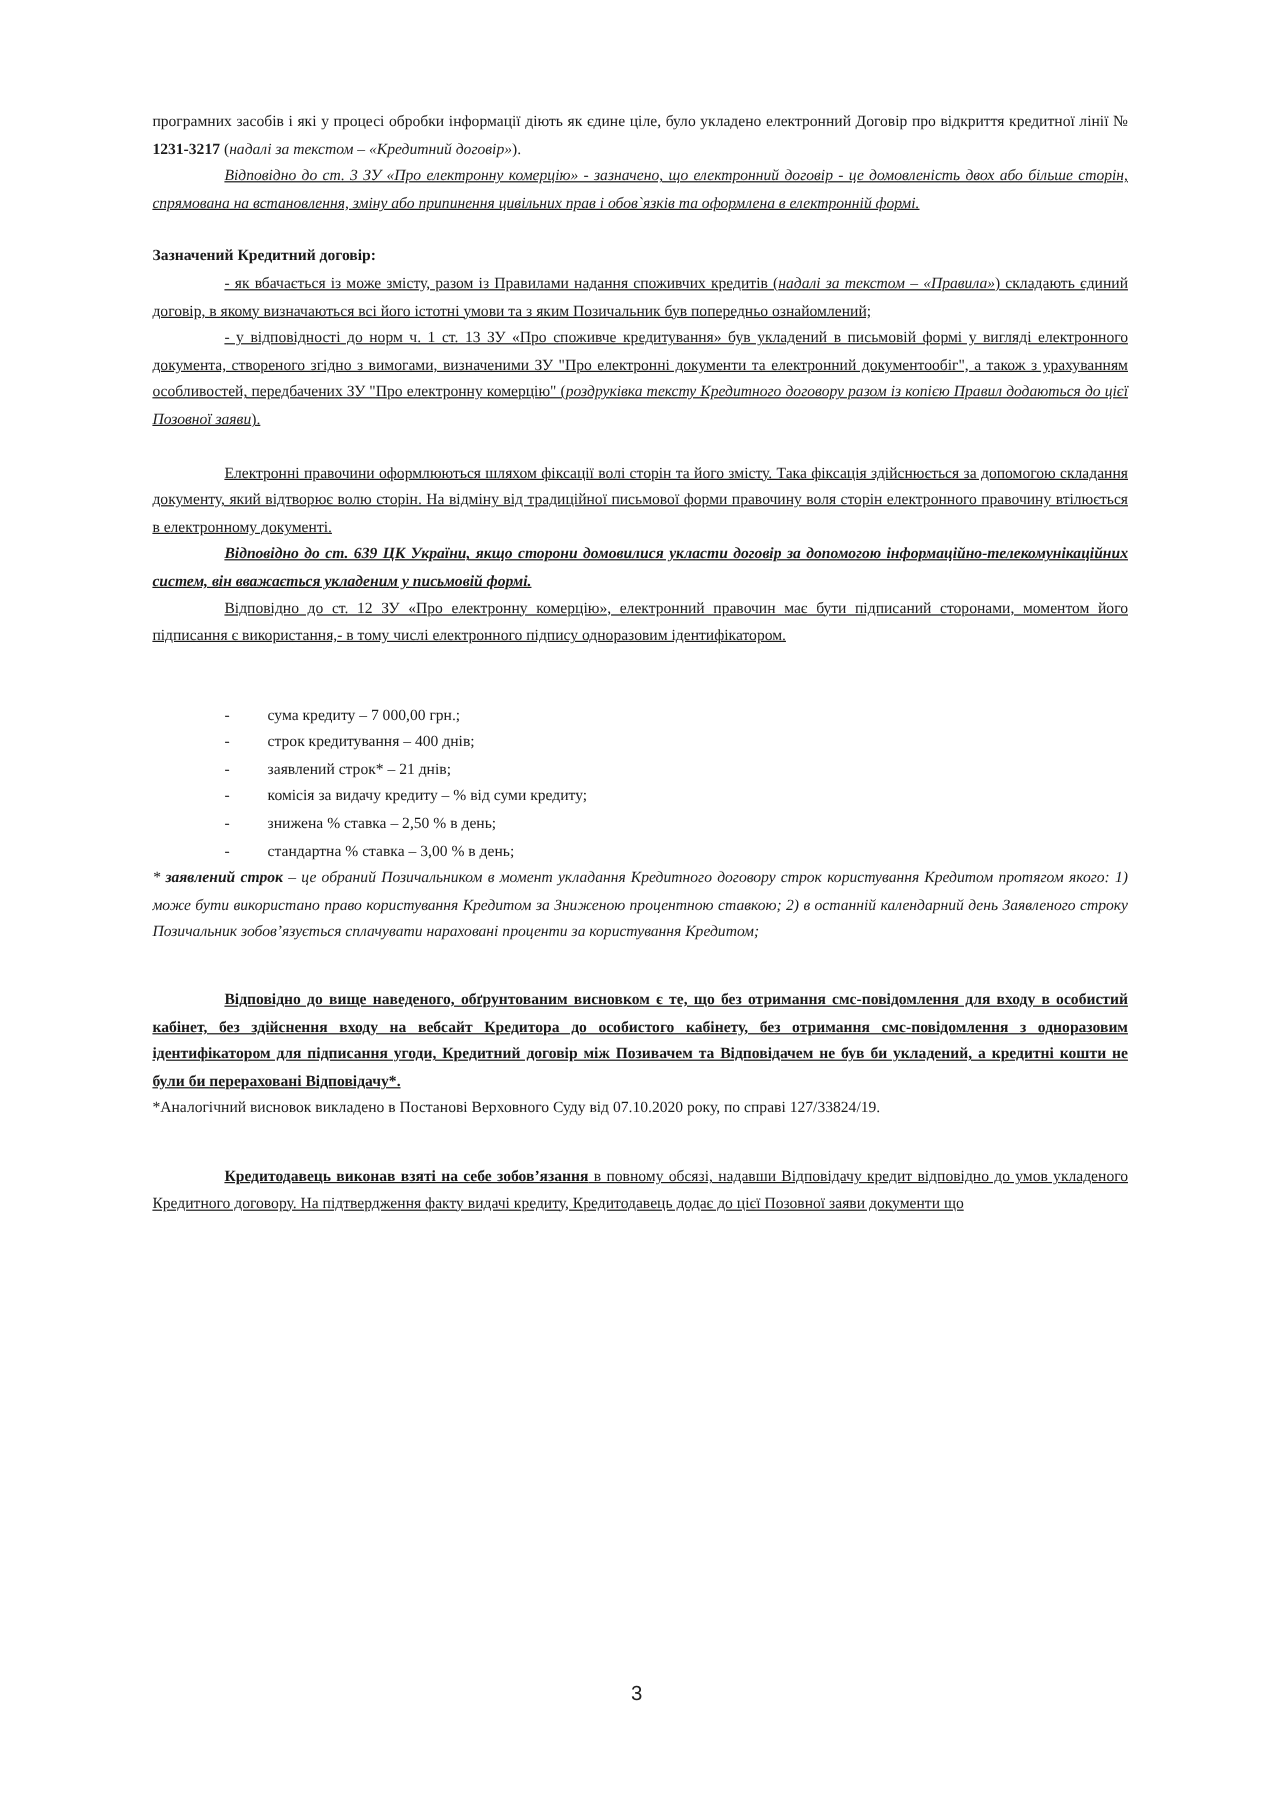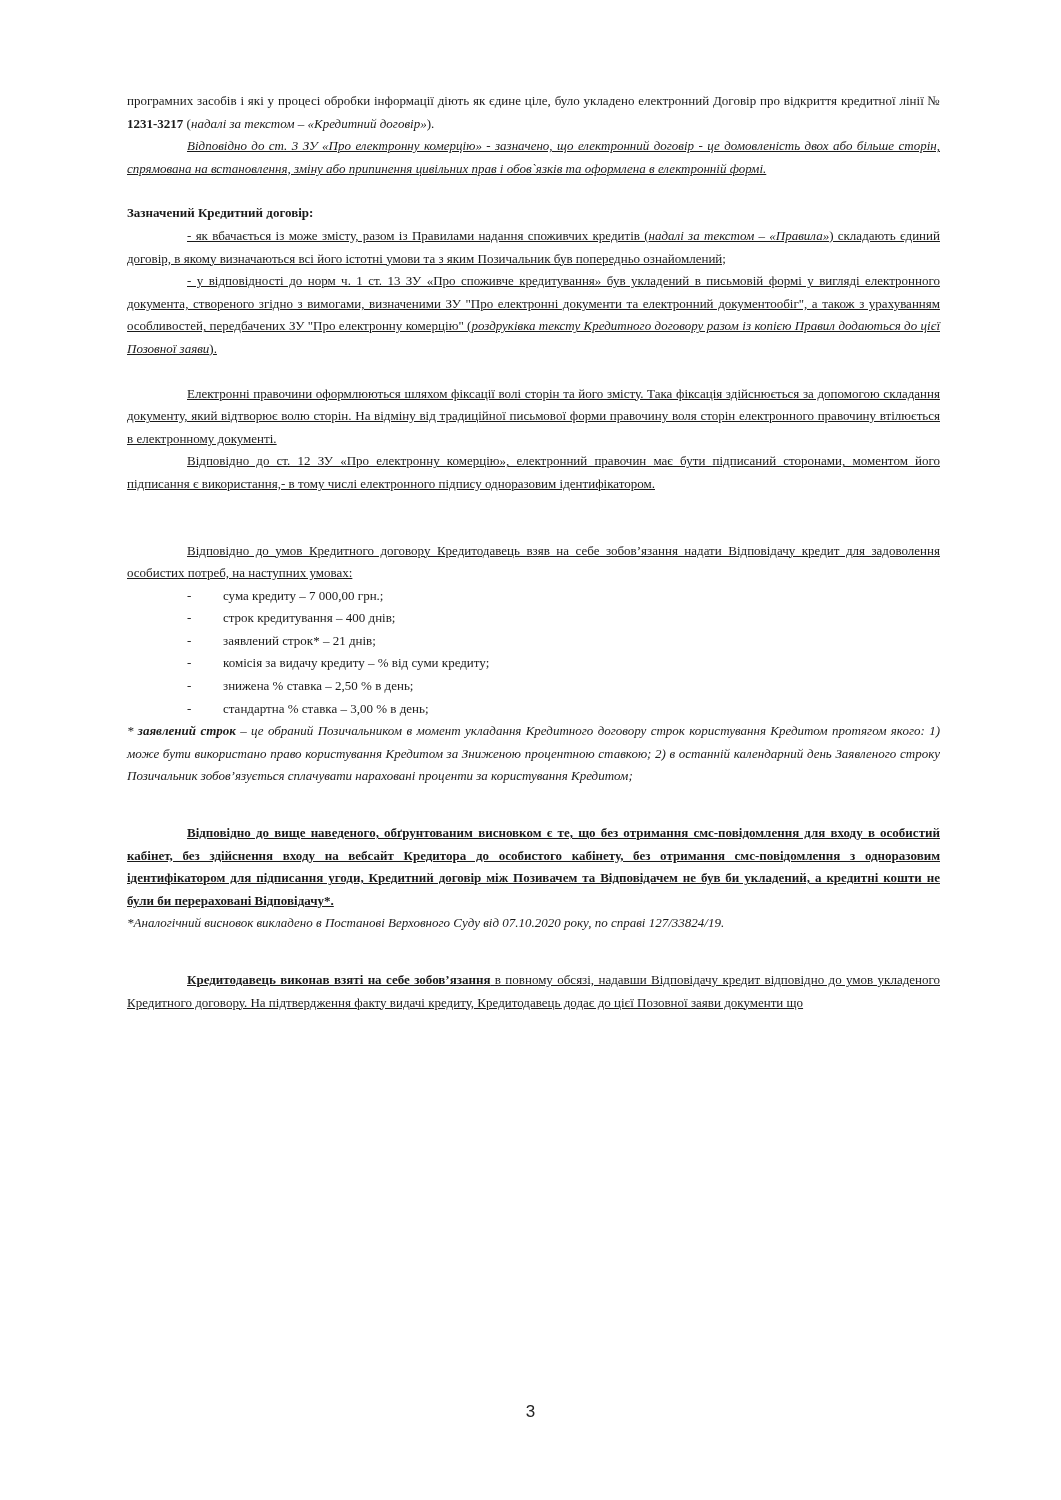--- a/index.html
+++ b/index.html
@@ -12,21 +12,21 @@
   }
   p { margin: 0; }
   .ind { text-indent: 60px; text-decoration: underline; }
   .gap { height: 22px; }
   .gap-sm { height: 12px; }
   b, .b { font-weight: bold; }
   i, .i { font-style: italic; }
   ul.terms { list-style: none; margin: 0; padding: 0 0 0 60px; }
   ul.terms li { position: relative; padding-left: 36px; text-align: left; }
   ul.terms li .dash { position: absolute; left: 0; top: 0; }
-  .footnote { font-style: italic; }
+  .footnote { }
   .page-number {
     position: absolute; top: 1402px; left: 0; width: 1061px; text-align: center;
     font-family: "Liberation Sans", "DejaVu Sans", sans-serif; font-size: 17px; color: #222;
   }
 </style>
 </head>
 <body>
 
 <div class="page">
 
@@ -39,29 +39,29 @@
   <p class="b">Зазначений Кредитний договір:</p>
 
   <p class="ind"><span>- як вбачається із може змісту, разом із Правилами надання споживчих кредитів (</span><i>надалі за текстом – «Правила»</i><span>) складають єдиний договір, в якому визначаються всі його істотні умови та з яким Позичальник був попередньо ознайомлений;</span></p>
 
   <p class="ind"><span>-  у відповідності до норм ч. 1 ст. 13 ЗУ «Про споживче кредитування» був укладений в письмовій формі у вигляді електронного документа, створеного згідно з вимогами, визначеними ЗУ "Про електронні документи та електронний документообіг", а також з урахуванням особливостей, передбачених ЗУ "Про електронну комерцію" (</span><i>роздруківка тексту Кредитного договору разом із копією Правил додаються до цієї Позовної заяви</i><span>).</span></p>
 
   <div class="gap"></div>
 
   <p class="ind">Електронні правочини оформлюються шляхом фіксації волі сторін та його змісту. Така фіксація здійснюється за допомогою складання документу, який відтворює волю сторін. На відміну від традиційної письмової форми правочину воля сторін електронного правочину втілюється в електронному документі.</p>
 
+  <p class="ind b i">Відповідно до ст. 639 ЦК України, якщо сторони домовилися укласти договір за допомогою інформаційно-телекомунікаційних систем, він вважається укладеним у письмовій формі.</p>
 
   <p class="ind">Відповідно до ст. 12 ЗУ «Про електронну комерцію», електронний правочин має бути підписаний сторонами, моментом його підписання є використання,- в тому числі електронного підпису одноразовим ідентифікатором.</p>
 
   <div class="gap"></div>
 
 
   <div class="gap"></div>
 
-  <p class="ind">Відповідно до умов Кредитного договору Кредитодавець взяв на себе зобов’язання надати Відповідачу кредит для задоволення особистих потреб, на наступних умовах:</p>
 
   <ul class="terms">
     <li><span class="dash">-</span><span>сума кредиту – 7 000,00 грн.;</span></li>
     <li><span class="dash">-</span><span>строк кредитування – 400 днів;</span></li>
     <li><span class="dash">-</span><span>заявлений строк* – 21 днів;</span></li>
     <li><span class="dash">-</span><span>комісія за видачу кредиту –  % від суми кредиту;</span></li>
     <li><span class="dash">-</span><span>знижена % ставка –     2,50 % в день;</span></li>
     <li><span class="dash">-</span><span>стандартна % ставка – 3,00 % в день;</span></li>
   </ul>
 

